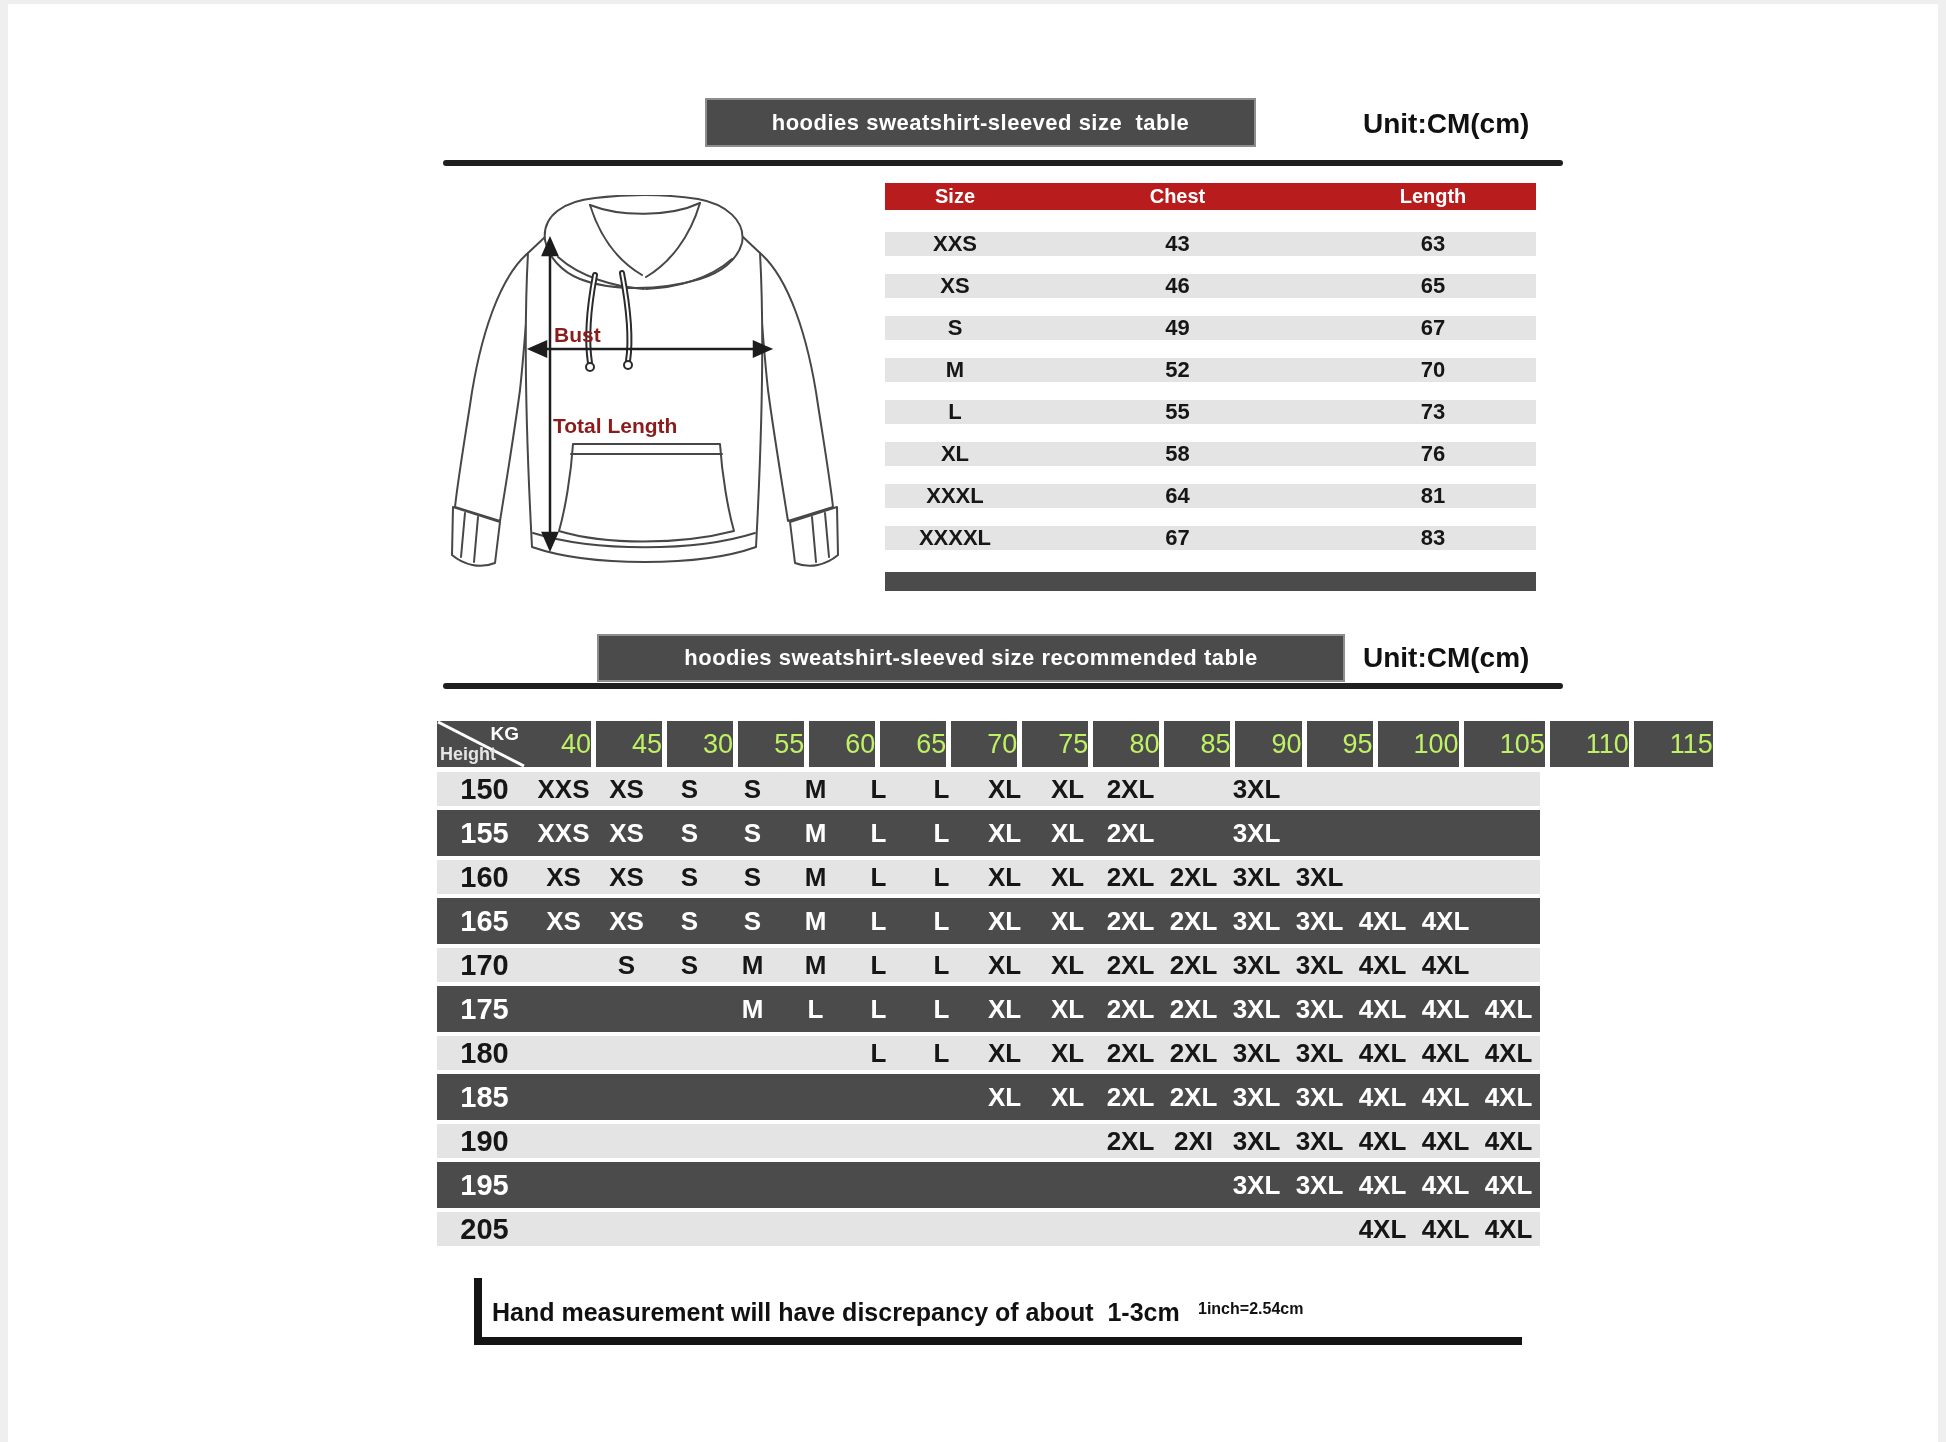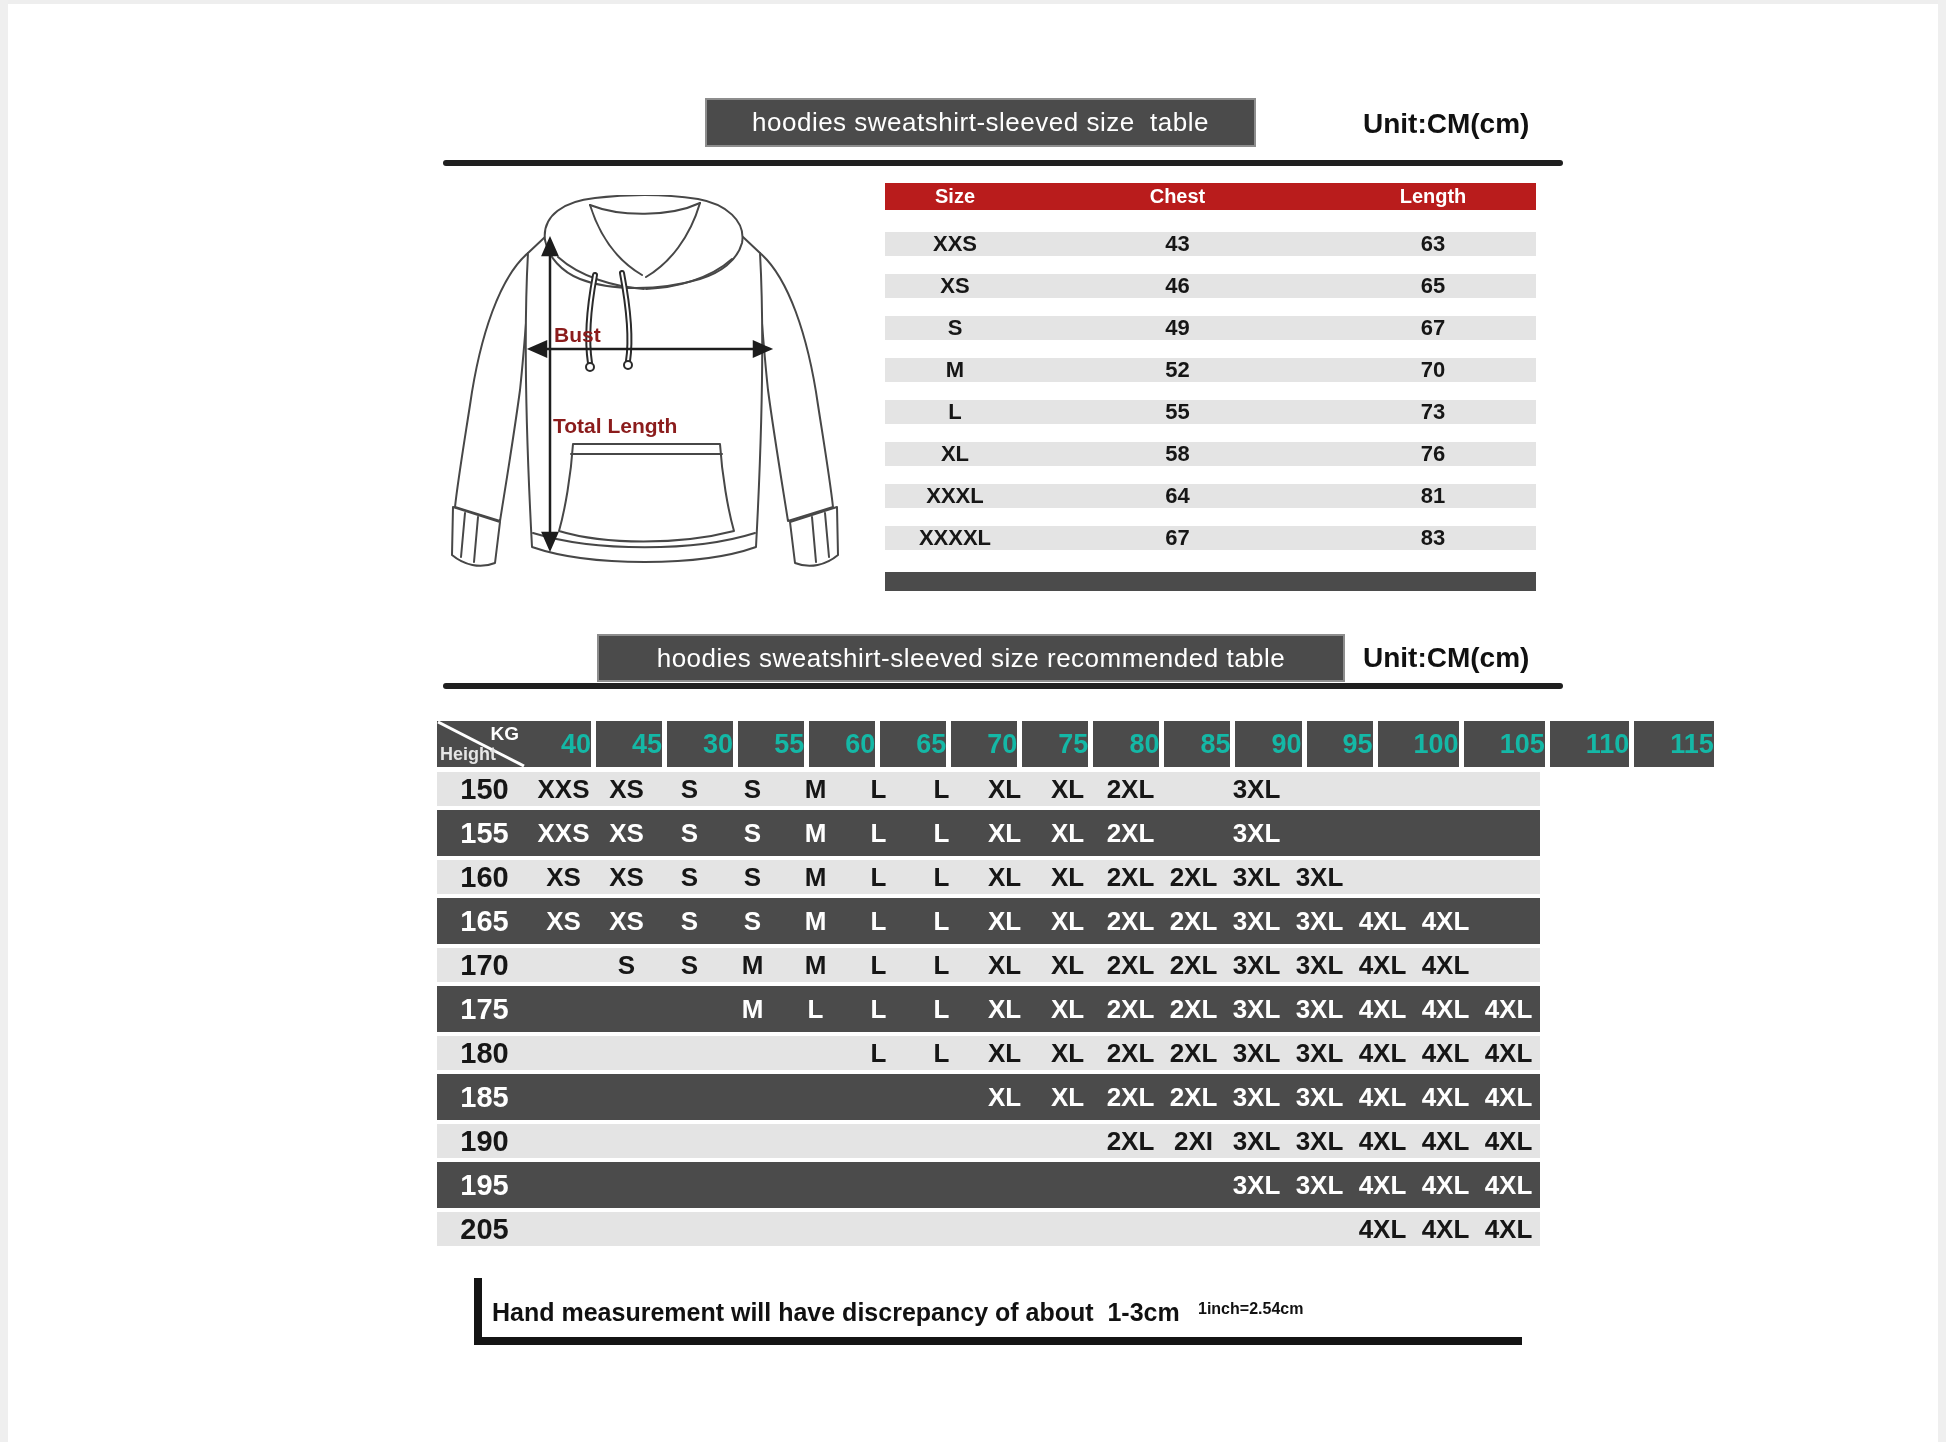--- a/index.html
+++ b/index.html
@@ -9,21 +9,21 @@
   }
   .abs{position:absolute;}
   
   .edge-top{left:0;top:0;width:1946px;height:4px;background:#eeeeee;}
   .edge-left{left:0;top:0;width:8px;height:1442px;background:#efefef;}
   .edge-right{right:0;top:0;width:8px;height:1442px;background:#efefef;}
 
   
   .title-bar{background:#4b4b4b;border:2px solid #8d8d8d;box-sizing:border-box;
     display:flex;align-items:center;justify-content:center;}
-  .title-bar span{color:#fff;font-weight:normal;font-size:26px;white-space:pre;letter-spacing:.5px;text-align:center;}
+  .title-bar span{color:#fff;font-weight:bold;font-size:22px;white-space:pre;letter-spacing:.5px;text-align:center;}
   .title1{left:705px;top:98px;width:551px;height:49px;}
   .title2{left:597px;top:634px;width:748px;height:48px;}
   .unit{font-weight:bold;font-size:28px;color:#111;}
   .unit1{left:1363px;top:108px;}
   .unit2{left:1363px;top:642px;}
   .divider{left:443px;width:1120px;height:6px;background:#1f1f1f;border-radius:3px;}
   .divider1{top:160px;}
   .divider2{top:683px;}
 
   
@@ -42,21 +42,21 @@
   .t1-footerbar{height:19px;background:#4b4b4b;margin-top:22px;}
 
   
   .matrix{left:437px;top:721px;width:1103px;}
   .m-header{display:flex;height:46px;margin-bottom:5px;}
   .m-corner{width:88px;height:46px;background:#4b4b4b;position:relative;flex:none;}
   .m-corner .kg{position:absolute;top:2px;right:6px;color:#fff;font-weight:bold;font-size:19px;}
   .m-corner .hgt{position:absolute;bottom:2px;left:3px;color:#e5e5e5;font-weight:bold;font-size:18px;}
   .m-corner svg{position:absolute;left:0;top:0;}
   .m-wcells{display:flex;flex:1;gap:5px;}
-  .m-wcell{flex:1;background:#4b4b4b;color:#14b8a6;font-weight:bold;font-size:27px;
+  .m-wcell{flex:1;background:#4b4b4b;color:#bef264;font-weight:normal;font-size:27px;
     display:flex;align-items:center;justify-content:center;padding-left:36px;}
   .m-row{display:flex;margin-bottom:4px;font-weight:bold;align-items:center;}
   .m-row.light{background:#e4e4e4;color:#161616;height:34px;}
   .m-row.dark{background:#4b4b4b;color:#ffffff;height:46px;}
   .m-hcell{width:95px;text-align:center;font-size:29px;flex:none;}
   .m-cell{flex:1;text-align:center;font-size:26px;}
 
   
   .foot-vbar{left:474px;top:1278px;width:8px;height:64px;background:#141414;}
   .foot-line{left:474px;top:1337px;width:1048px;height:8px;background:#141414;}

